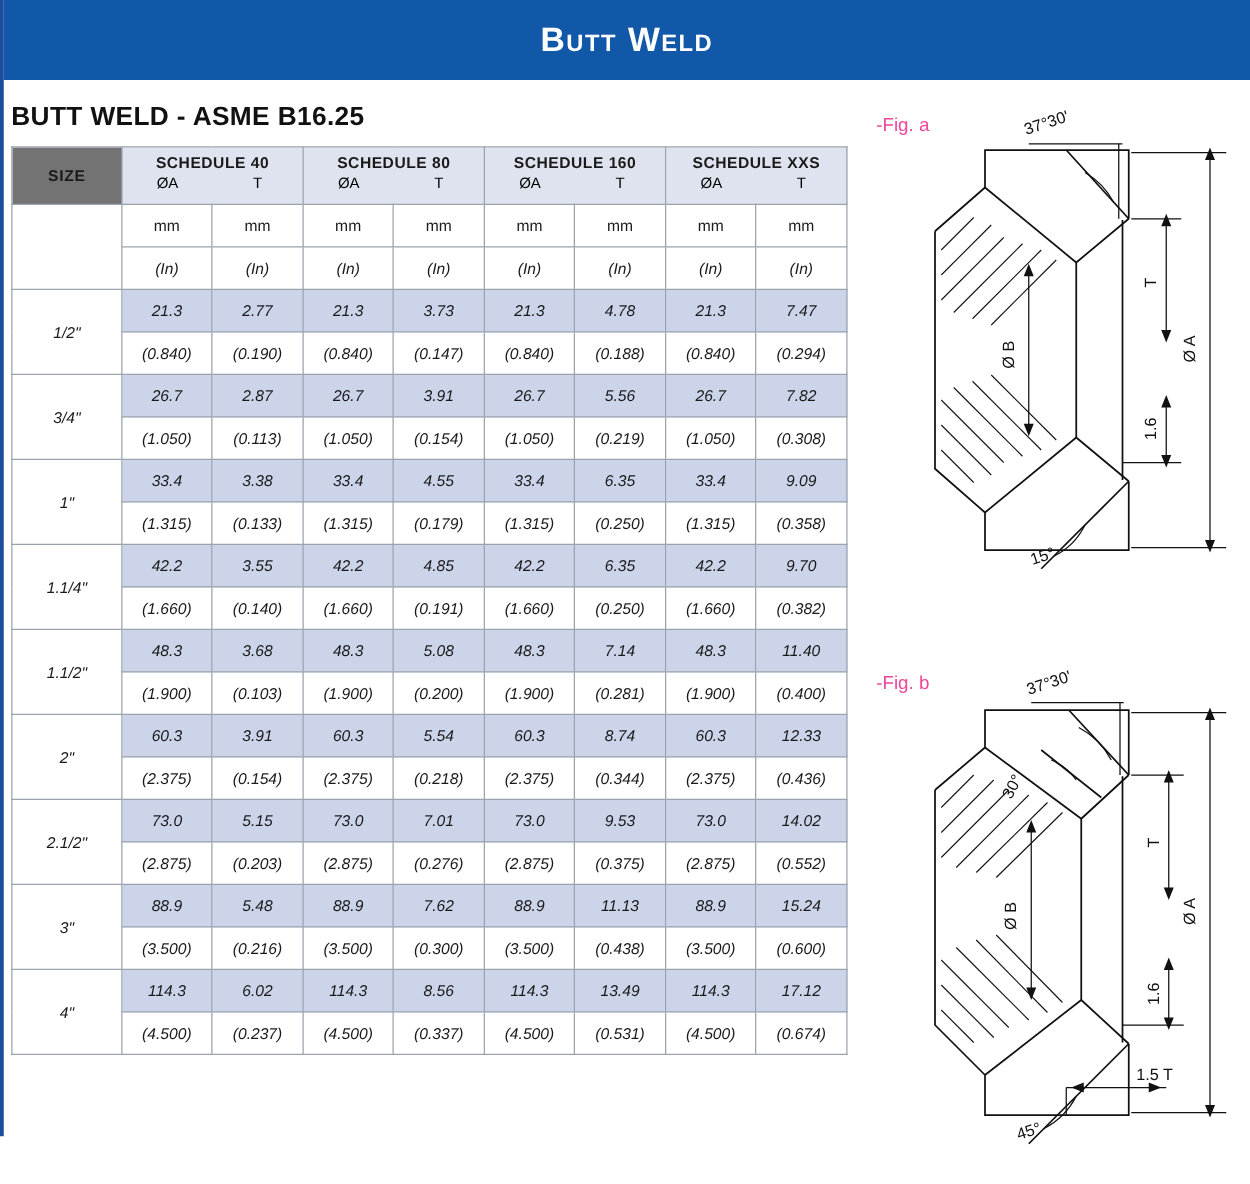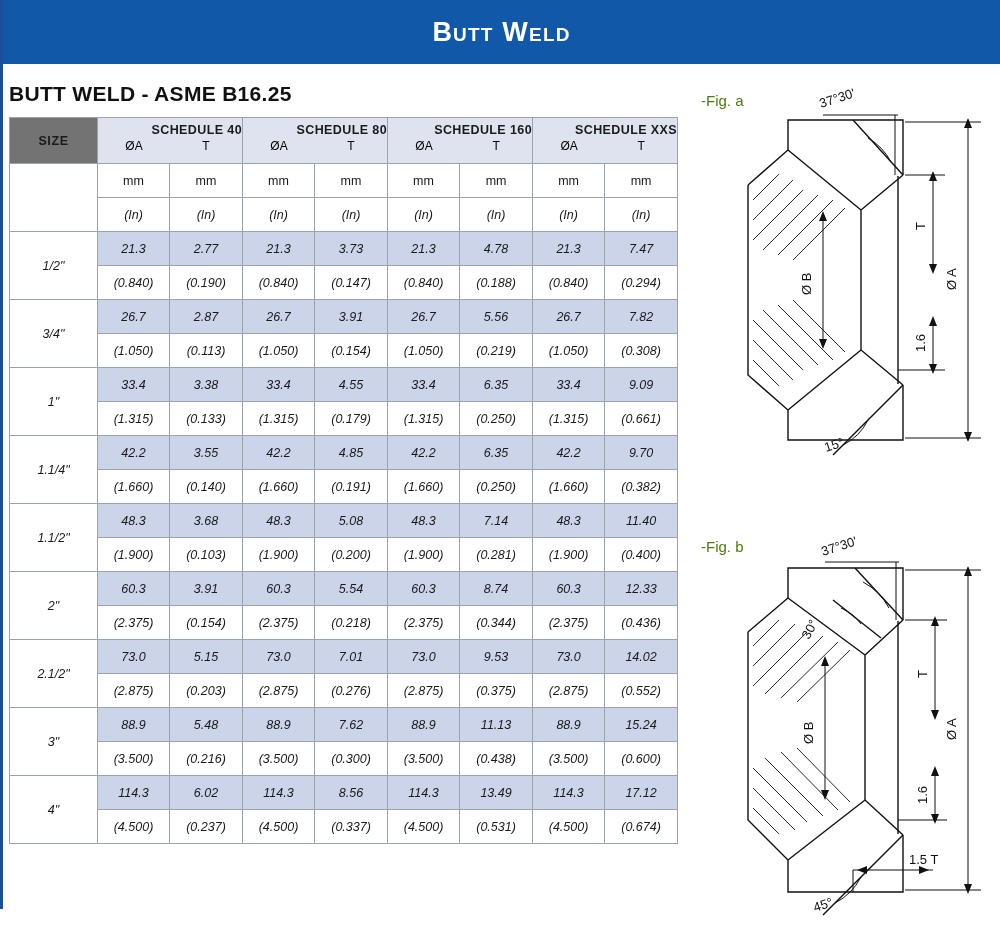--- a/index.html
+++ b/index.html
@@ -85,21 +85,20 @@
     padding: 2px 0 3px 0;
     vertical-align: top;
   }
   .hdr-sched .name {
     display: block;
     font-weight: bold;
     font-size: 12.5px;
     letter-spacing: 0.4px;
     font-variant: small-caps;
     padding-top: 3px;
-    text-align: right;
   }
   .hdr-sched .cols {
     display: flex;
   }
   .hdr-sched .cols span {
     flex: 1;
     font-weight: normal;
     font-size: 12px;
     color: #000000;
     padding-top: 2px;
@@ -143,21 +142,21 @@
     top: 832px;
     font-size: 15px;
     line-height: 30px;
     color: #111;
   }
   .notes div { white-space: pre; }
   
   .fig-label {
     position: absolute;
     font-size: 15px;
-    color: #4d7c0f;
+    color: #ec4899;
   }
   .fig-a-label { left: 698px; top: 92px; }
   .fig-b-label { left: 698px; top: 538px; }
   svg.figure { position: absolute; }
   #fig-a-svg { left: 690px; top: 80px; }
   #fig-b-svg { left: 690px; top: 520px; }
   .ln { stroke: #111; stroke-width: 1.4; fill: none; }
   .ln-thin { stroke: #111; stroke-width: 1; fill: none; }
   .hatch { stroke: #111; stroke-width: 0.9; fill: none; }
   .dim { stroke: #111; stroke-width: 1; fill: none; }
@@ -299,21 +298,21 @@
           <td class="mm">9.09</td>
         </tr>
         <tr>
           <td class="inch">(1.315)</td>
           <td class="inch">(0.133)</td>
           <td class="inch">(1.315)</td>
           <td class="inch">(0.179)</td>
           <td class="inch">(1.315)</td>
           <td class="inch">(0.250)</td>
           <td class="inch">(1.315)</td>
-          <td class="inch">(0.661)</td>
+          <td class="inch">(0.358)</td>
         </tr>
 
         <tr>
           <td class="size-cell" rowspan="2">1.1/4"</td>
           <td class="mm">42.2</td>
           <td class="mm">3.55</td>
           <td class="mm">42.2</td>
           <td class="mm">4.85</td>
           <td class="mm">42.2</td>
           <td class="mm">6.35</td>

